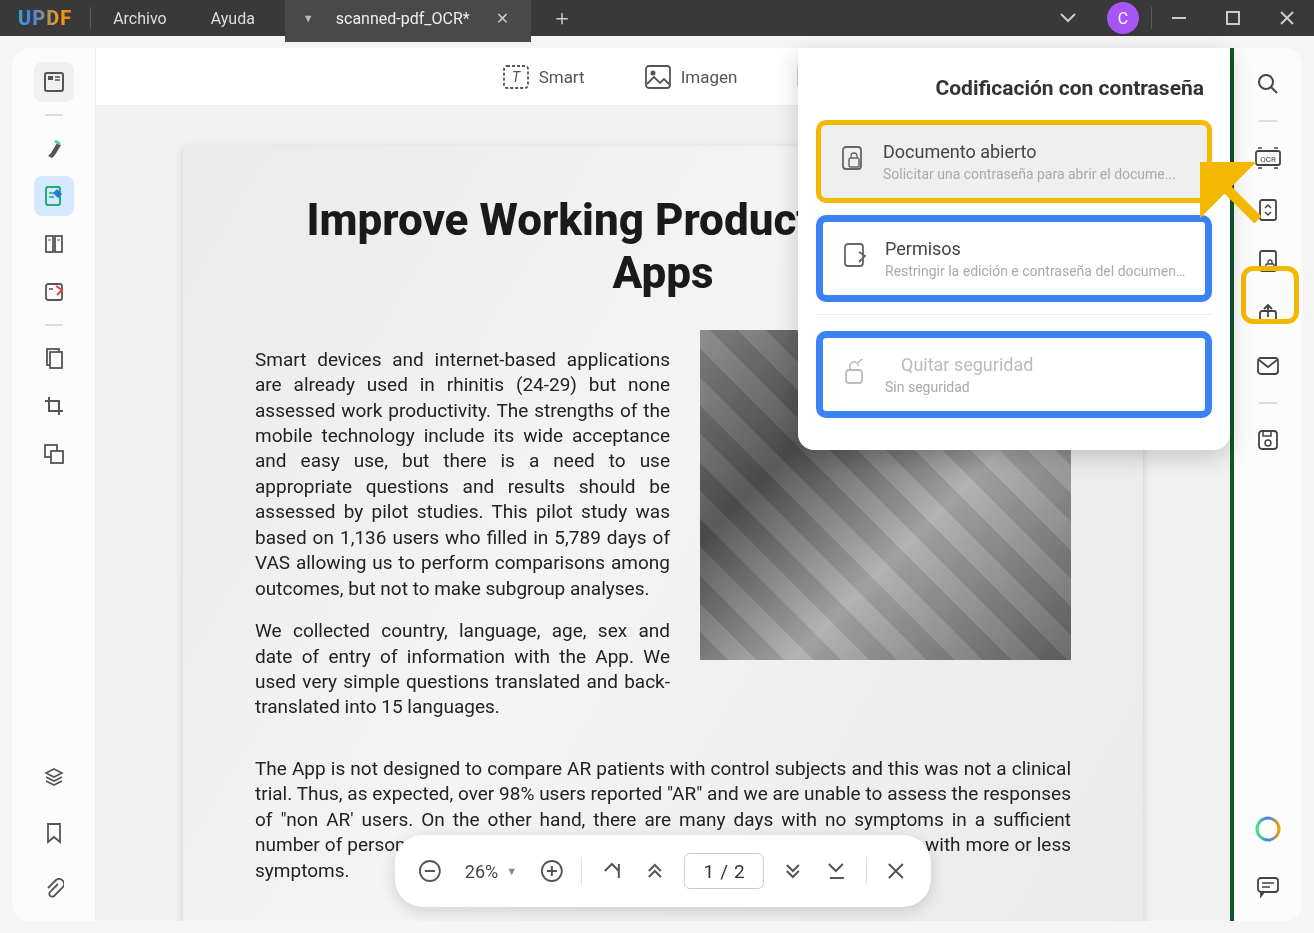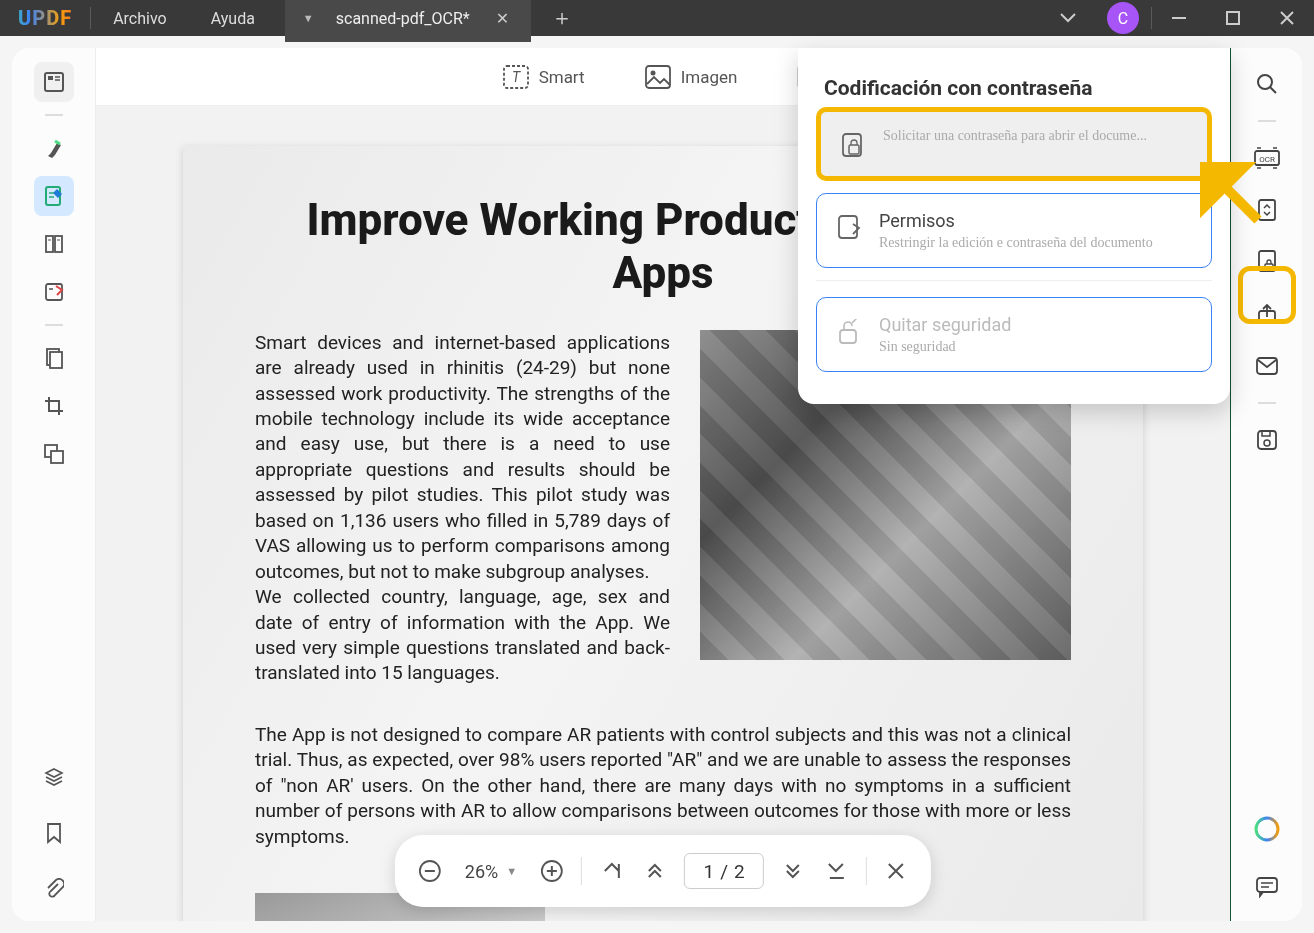--- a/index.html
+++ b/index.html
@@ -25,52 +25,52 @@
 
 .left-sidebar { width: 84px; background: #fcfcfc; display: flex; flex-direction: column; align-items: center; padding-top: 14px; gap: 8px; border-right: 1px solid #eee; position: relative;}
 .ls-icon { width: 40px; height: 40px; border-radius: 8px; display: flex; align-items: center; justify-content: center; cursor: pointer; }
 .ls-icon.active { background: #d4e9ff; }
 .ls-icon.soft { background: #f0f0f0; }
 .ls-sep { width: 18px; height: 2px; background: #ddd; margin: 4px 0; }
 .ls-bottom { position: absolute; bottom: 12px; display:flex; flex-direction:column; gap:16px; align-items:center;}
 .indicator-dot { position:absolute; left:4px; top:200px; width:10px; height:10px; border-radius:50%; background:#a78bfa; }
 
 
-.right-sidebar { width: 72px; background: #fcfcfc; display: flex; flex-direction: column; align-items: center; padding-top: 16px; gap: 12px; border-left: 1px solid #14532d; position: relative;}
+.right-sidebar { width: 72px; background: #fcfcfc; display: flex; flex-direction: column; align-items: center; padding-top: 16px; gap: 12px; border-left: 4px solid #14532d; position: relative;}
 .rs-icon { width: 40px; height: 40px; border-radius: 8px; display: flex; align-items: center; justify-content: center; cursor: pointer; }
 .rs-sep { width: 18px; height: 2px; background: #ddd; margin: 4px 0;}
 .rs-highlight { position:absolute; top:218px; left:7px; width:58px; height:58px; border:5px solid #f5b800; border-radius:12px; pointer-events:none; }
 .rs-bottom { position:absolute; bottom:14px; display:flex; flex-direction:column; gap:18px; align-items:center;}
 
 
 .content { flex: 1; position: relative; background: #f2f2f2; }
 .toolbar { height: 58px; background: #fff; display: flex; align-items: center; justify-content: center; gap: 60px; border-bottom: 1px solid #eee; }
 .tool { display: flex; align-items: center; gap: 10px; font-size: 17px; color: #555; cursor: pointer;}
 .doc-viewport { position: absolute; top: 58px; left: 0; right: 0; bottom: 0; overflow: hidden; display:flex; justify-content:center; }
 .page { width: 960px; background: linear-gradient(120deg, #eaeaea 0%, #f4f4f4 40%, #e8e8e8 100%); margin-top: 40px; padding: 48px 72px; box-shadow: 0 2px 8px rgba(0,0,0,0.15); position:relative; min-height:1000px;}
 .page h1 { font-size: 44px; font-weight: 800; color: #1a1a1a; text-align: center; line-height: 1.2; margin-bottom: 30px;}
 .page-body { display:flex; gap:30px; margin-top: 10px;}
 .page-text { flex:0 0 415px; font-size: 19px; color: #222; line-height: 1.34; text-align: justify;}
-.page-text p { margin-bottom: 0;}
+.page-text p { margin-bottom: 0; margin-top: 17px;}
 .page-img { flex:1; height: 330px; background: linear-gradient(135deg,#888 0%, #555 30%, #aaa 60%, #666 100%); filter: grayscale(100%) contrast(1.1); position:relative; overflow:hidden;}
 .page-img::before { content:""; position:absolute; inset:0; background: repeating-linear-gradient(45deg, rgba(0,0,0,0.08) 0 20px, rgba(255,255,255,0.05) 20px 40px);}
 .page-wide { font-size: 19px; color:#222; line-height:1.34; margin-top: 36px; text-align: justify;}
 .page h2 { font-size: 32px; font-weight: 800; color:#222; margin-top: 30px;}
 .page-img2 { width: 290px; height: 170px; float:left; margin-right: 30px; margin-top: 18px; background: linear-gradient(160deg,#999,#ccc,#777);}
 
 
 .panel { position: absolute; top: 48px; right: 84px; width: 432px; background: #fff; border-radius: 0 0 16px 16px; box-shadow: 0 8px 24px rgba(0,0,0,0.18); padding: 22px 18px 20px; z-index: 50;}
-.panel-title { font-size: 21px; font-weight: 700; color: #333; padding: 6px 8px 7px;}
-.card { border-radius: 10px; padding: 16px 18px; display:flex; gap:16px; align-items:flex-start; margin-bottom: 12px; cursor:pointer; border:1px solid #3b82f6;}
+.panel-title { font-size: 21px; font-weight: 700; color: #333; padding: 6px 8px 20px; text-align: right;}
+.card { border-radius: 10px; padding: 16px 18px; display:flex; gap:16px; align-items:flex-start; margin-bottom: 12px; cursor:pointer; border:7px solid #3b82f6;}
 .card.highlighted { border: 5px solid #f5b800; background: #efefef; }
 .card-icon { width:28px; height:28px; flex-shrink:0; display:flex; align-items:center; justify-content:center; margin-top: 4px;}
 .card-body { flex:1; overflow:hidden;}
 .card-title { font-size: 18px; color: #444; margin-bottom: 4px;}
-.card-sub { font-size: 14px; color: #aaa; white-space: nowrap; overflow: hidden; text-overflow: ellipsis; font-family: Liberation Serif, serif;}
-.card.disabled .card-title { color: #bbb;}
+.card-sub { font-size: 14px; color: #aaa; white-space: nowrap; overflow: hidden; text-overflow: ellipsis;}
+.card.disabled .card-title { color: #bbb; margin-left: 16px;}
 .card.simple { align-items:center;}
 .panel-hr { height:1px; background:#eee; margin: 8px 0 16px;}
 .arrow-annot { position:absolute; top: 162px; right: 44px; z-index:60; pointer-events:none;}
 
 
 .bottombar { position: absolute; bottom: 14px; left: 50%; transform: translateX(-50%); background: #fff; border-radius: 28px; height: 72px; box-shadow: 0 4px 16px rgba(0,0,0,0.15); display:flex; align-items:center; padding: 0 20px; gap: 14px; z-index:40;}
 .bb-btn { width:30px; height:30px; display:flex; align-items:center; justify-content:center; cursor:pointer; color:#555;}
 .bb-sep { width:1px; height:28px; background:#ddd;}
 .zoom-label { font-size: 18px; color:#444; padding: 0 6px; display:flex; align-items:center; gap:8px;}
 .zoom-caret { font-size:11px; color:#888;}
@@ -370,20 +370,21 @@
   <div class="panel-title">Codificación con contraseña</div>
   <div class="card highlighted">
     <div class="card-icon">
         <svg width="26" height="28">
           <rect x="3" y="2" width="18" height="22" rx="3" stroke="#666" stroke-width="1.8" fill="none"></rect>
           <rect x="9" y="13" width="10" height="9" rx="1.5" stroke="#666" stroke-width="1.5" fill="#efefef"></rect>
           <path d="M11 13v-2a3 3 0 016 0v2" stroke="#666" stroke-width="1.3" fill="none"></path>
         </svg>
       </div>
     <div class="card-body">
+      <div class="card-title">Documento abierto</div>
       <div class="card-sub">Solicitar una contraseña para abrir el docume...</div>
     </div>
   </div>
   <div class="card">
     <div class="card-icon">
         <svg width="26" height="28">
           <rect x="3" y="2" width="18" height="22" rx="3" stroke="#666" stroke-width="1.8" fill="none"></rect>
           <path d="M17 10l6 4-6 6" stroke="#666" stroke-width="1.8" fill="none"></path>
         </svg>
       </div>

